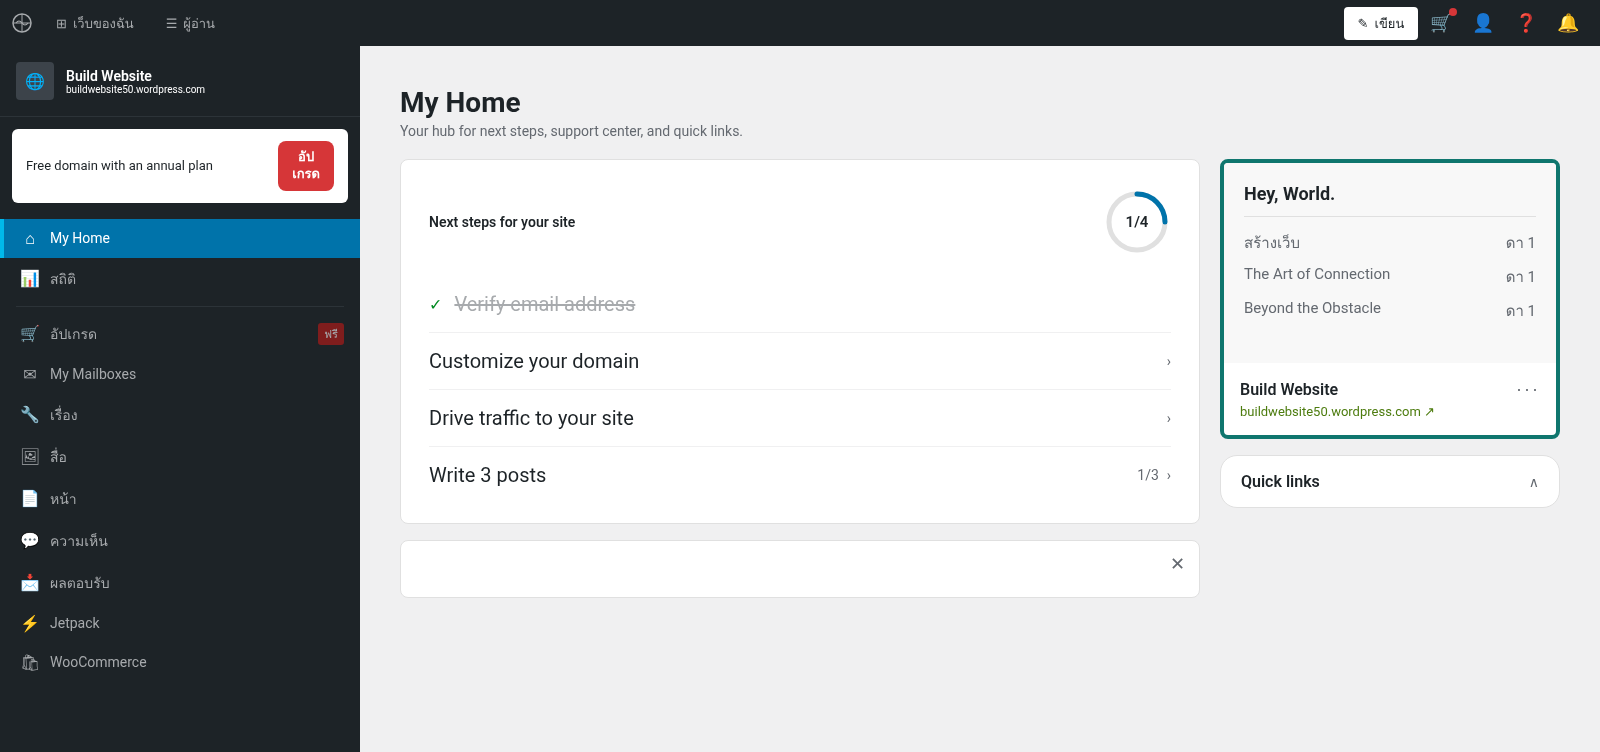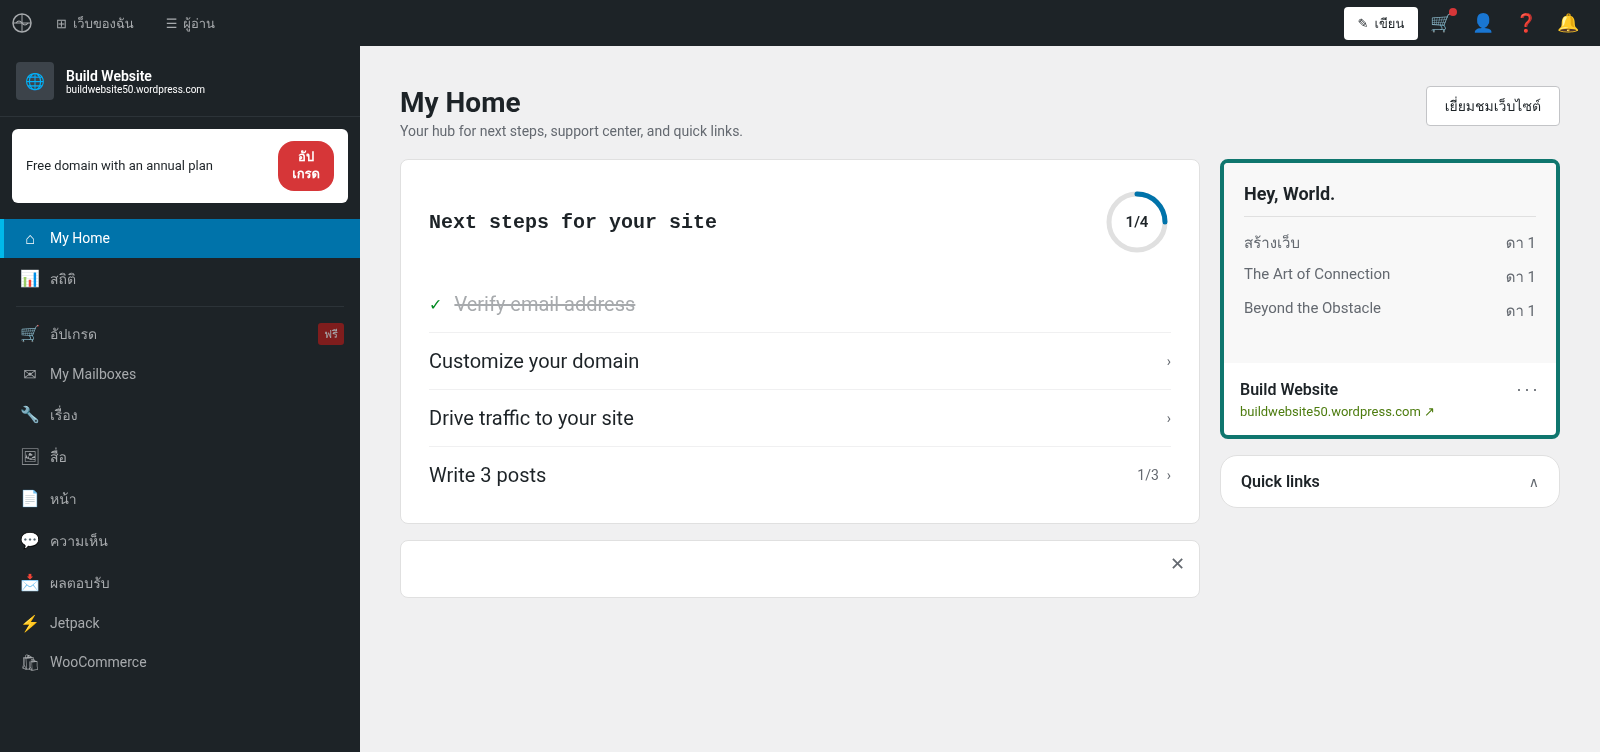--- a/index.html
+++ b/index.html
@@ -94,21 +94,21 @@
       display: flex;
       align-items: center;
       justify-content: space-between;
       gap: 8px;
     }
     .upgrade-text { font-size: 13px; color: #1d2327; line-height: 1.4; }
     .upgrade-btn {
       background: #d63638;
       color: #fff;
       border: none;
-      border-radius: 16px;
+      border-radius: 8px;
       padding: 8px 14px;
       font-size: 13px;
       font-weight: 600;
       cursor: pointer;
       white-space: nowrap;
       line-height: 1.3;
       text-align: center;
     }
 
     .sidebar-nav { padding: 4px 0; }
@@ -179,21 +179,21 @@
     }
 
     
     .next-steps-card { padding: 28px 28px 20px 28px; }
     .next-steps-header {
       display: flex;
       align-items: center;
       justify-content: space-between;
       margin-bottom: 20px;
     }
-    .next-steps-title { font-size: 20px; font-weight: 600; color: #1d2327; font-family: Liberation Mono, monospace; }
+    .next-steps-title { font-size: 14px; font-weight: 600; color: #1d2327; }
 
     
     .progress-ring-container { position: relative; width: 68px; height: 68px; }
     .progress-ring-container svg { transform: rotate(-90deg); }
     .progress-text {
       position: absolute;
       top: 50%; left: 50%;
       transform: translate(-50%, -50%);
       font-size: 15px;
       font-weight: 600;
@@ -377,21 +377,20 @@
         </div>
       </nav>
   </div>
 
   <div class="main-content">
     <div class="page-header">
       <div>
         <h1 class="page-title">My Home</h1>
         <p class="page-subtitle">Your hub for next steps, support center, and quick links.</p>
       </div>
-      <button class="visit-btn">เยี่ยมชมเว็บไซต์</button>
     </div>
 
     <div class="content-grid">
 
       <div style="display:flex;flex-direction:column;gap:16px;">
 
         <div class="card next-steps-card">
           <div class="next-steps-header">
             <span class="next-steps-title">Next steps for your site</span>
             <div class="progress-ring-container">

